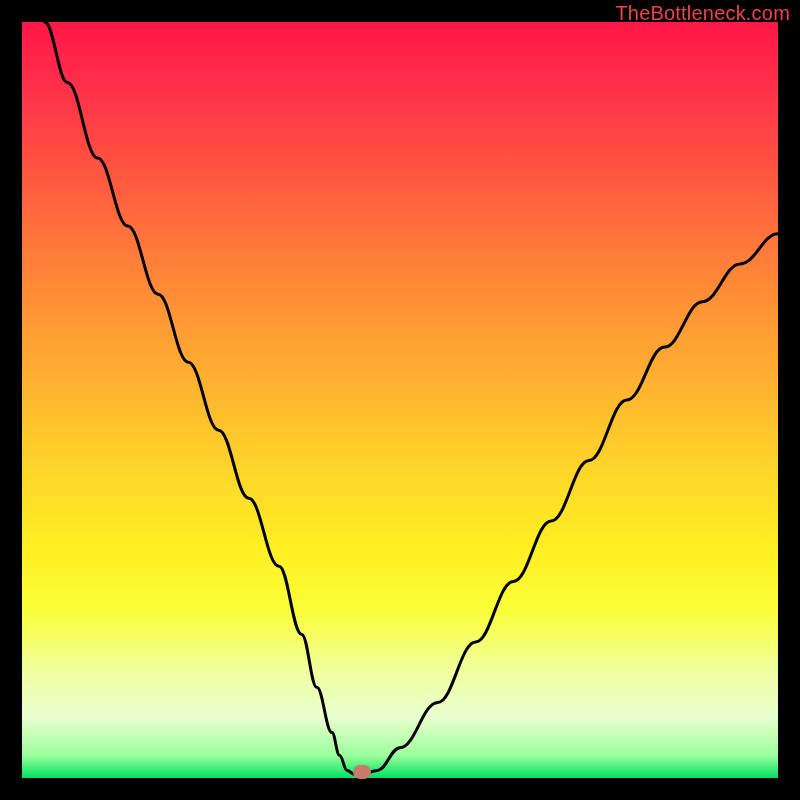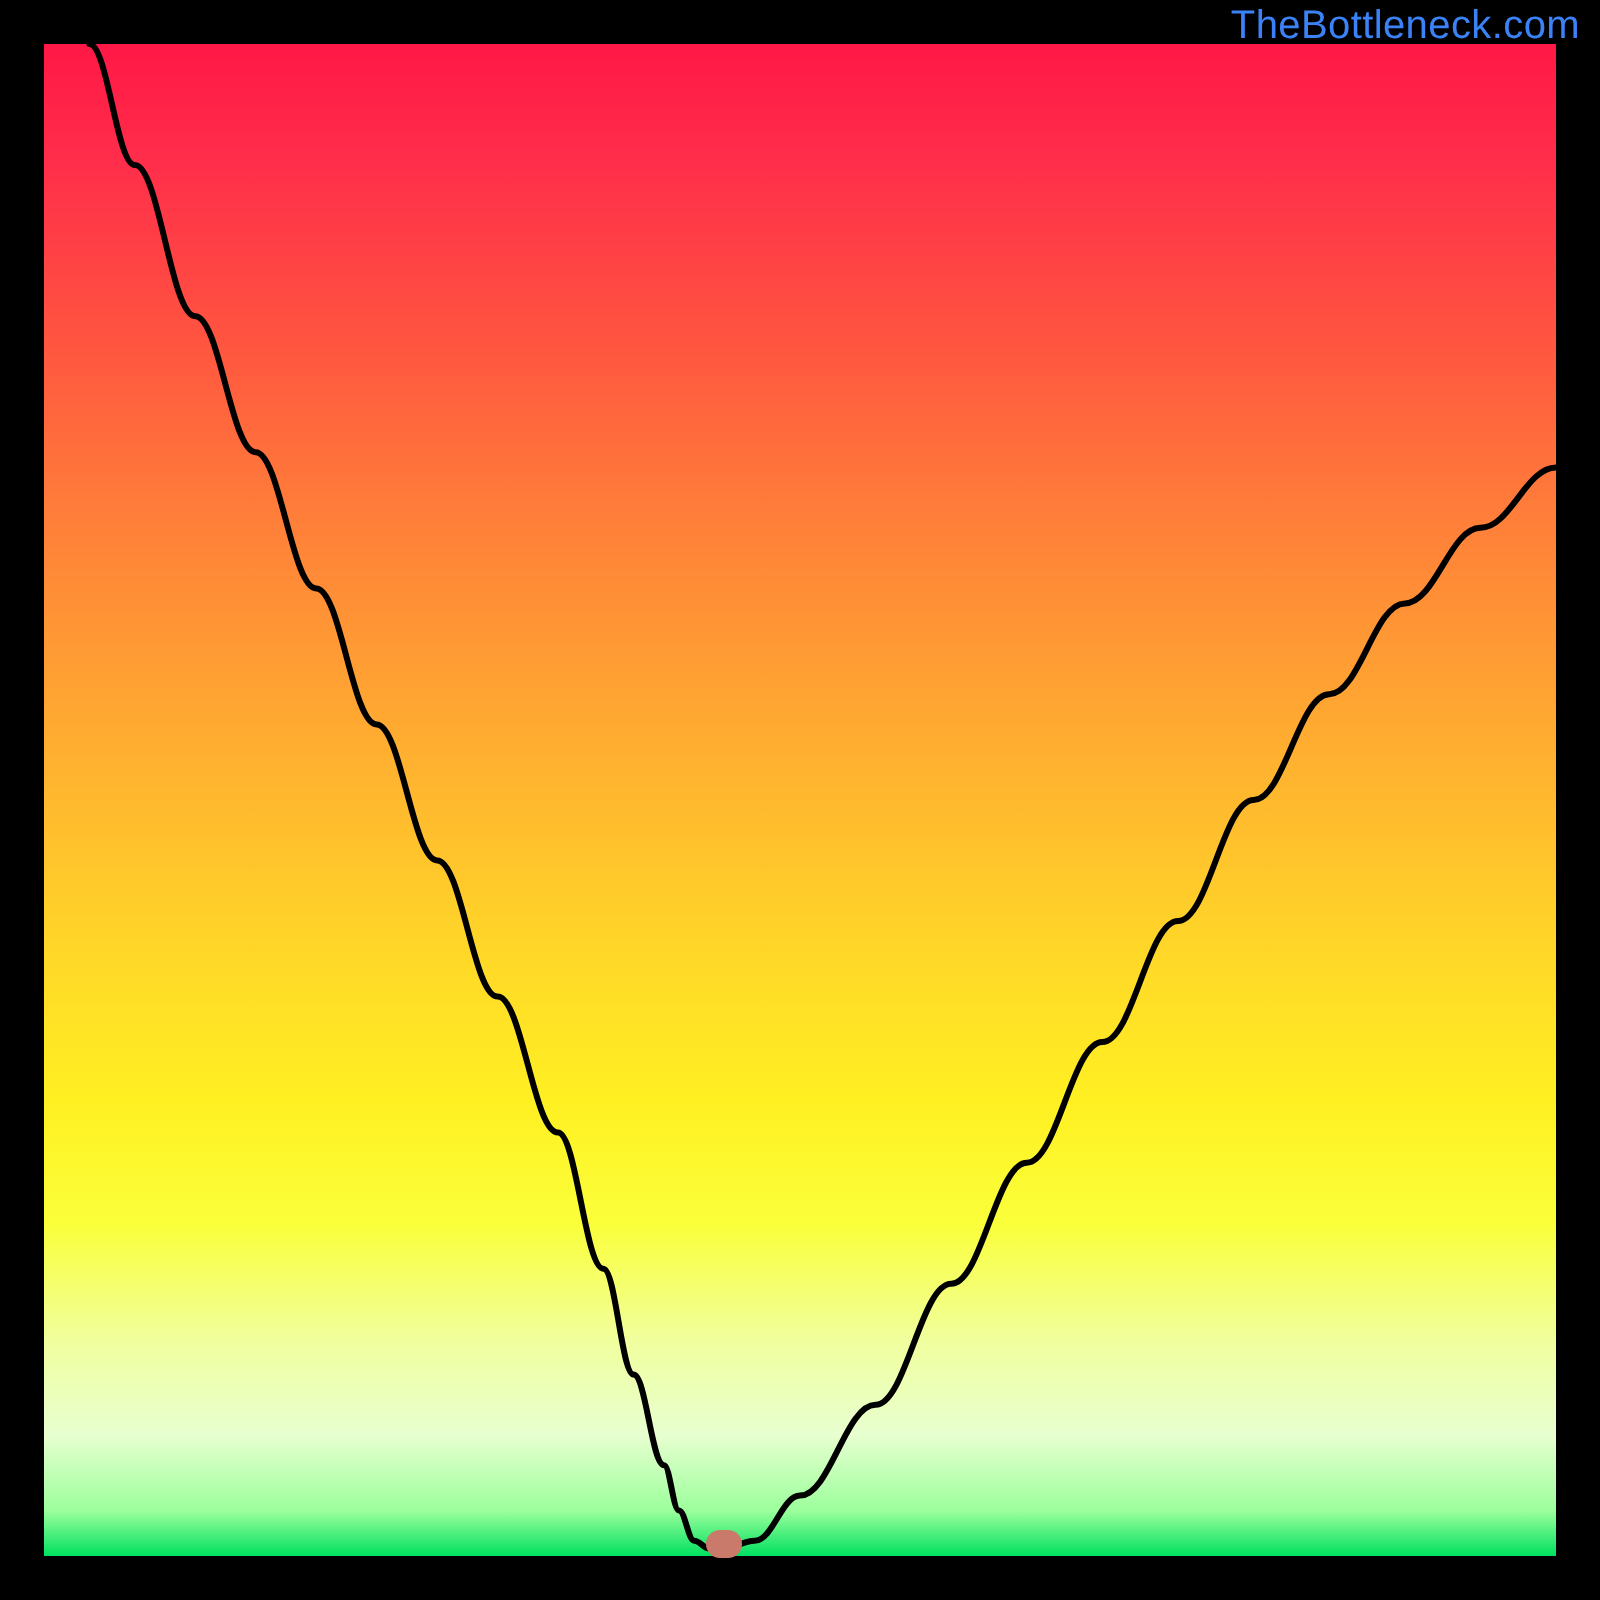--- a/index.html
+++ b/index.html
@@ -32,21 +32,21 @@
       #00e060 100%
     );
   }
   .watermark {
     position: absolute;
     top: 2px;
     right: 10px;
     font-family: Arial, Helvetica, sans-serif;
     font-size: 20px;
     font-weight: 500;
-    color: #3b82f6;
+    color: #ef4444;
     letter-spacing: 0.2px;
     z-index: 10;
   }
   svg.curve {
     position: absolute;
     left: 0;
     top: 0;
     width: 100%;
     height: 100%;
     z-index: 5;

